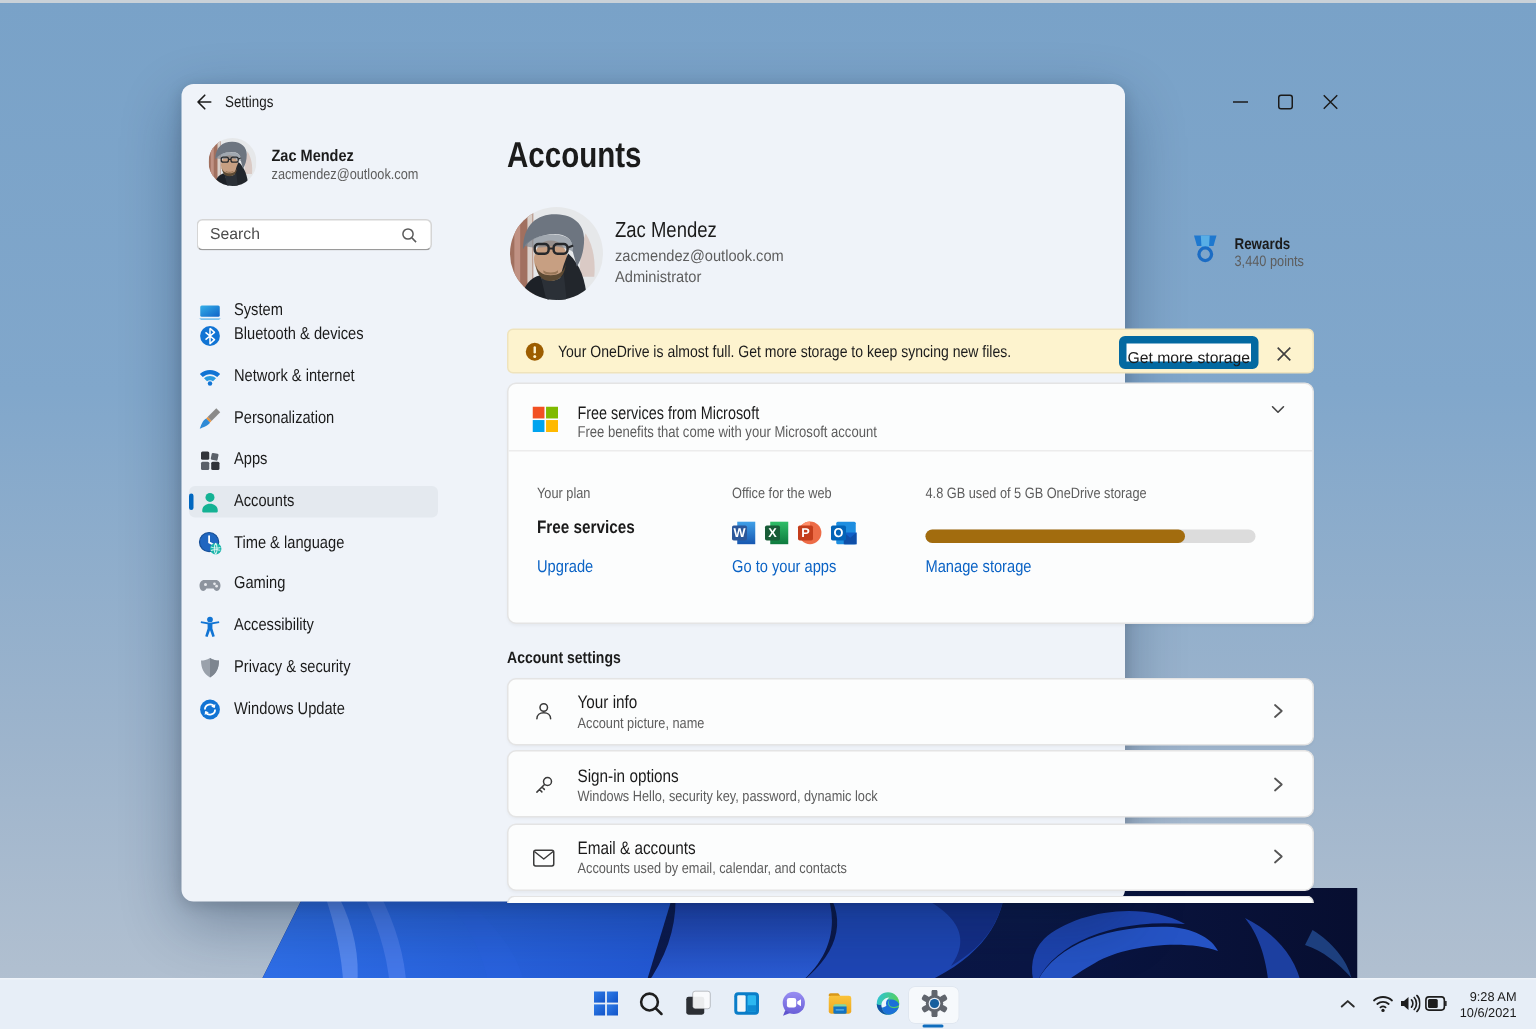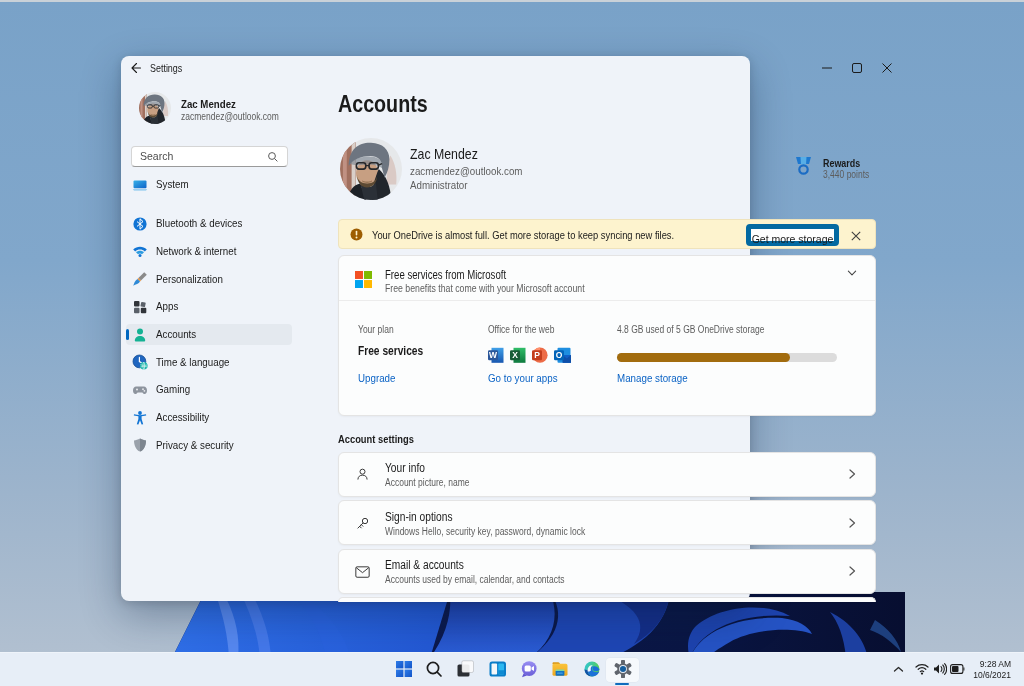--- a/index.html
+++ b/index.html
@@ -102,21 +102,21 @@
  </g>
     </svg>
  <div class="abs t1 sx" style="left:60px;top:42px;font-size:11px;font-weight:bold;transform:scaleX(.88)">Zac Mendez</div>
  <div class="abs t2 sx" style="left:60px;top:54.5px;font-size:10px">zacmendez@outlook.com</div>
 
  <div id="search">Search<svg class="abs" style="right:8px;top:4px" width="12" height="12" viewBox="0 0 12 12">
         <circle cx="5" cy="5" r="3.4" stroke="#5a5a5a" stroke-width="1" fill="none"></circle>
         <path d="M7.6 7.6 L10.4 10.4" stroke="#5a5a5a" stroke-width="1"></path>
       </svg></div>
 
- <div class="nav" style="top:118px">
+ <div class="nav" style="top:141px">
   <svg class="ic" viewBox="0 0 16 16">
         <defs>
           <linearGradient id="sg1" x1="0" y1="0" x2="1" y2="1">
             <stop offset="0" stop-color="#36b0e8"></stop>
             <stop offset="1" stop-color="#0d62c8"></stop>
           </linearGradient>
         </defs>
         <rect x="1.5" y="3.6" width="13" height="7.6" rx="1" fill="url(#sg1)"></rect>
         <path d="M0.8 12.2 L15.2 12.2 L14 13.4 L2 13.4 Z" fill="#7fc3ee"></path>
       </svg>
@@ -187,20 +187,30 @@
         <circle cx="12.4" cy="8.8" r=".9" fill="#e8eaee"></circle>
       </svg>
   <div class="lb">Gaming</div>
     </div>
  <div class="nav" style="top:378.8px">
   <svg class="ic" viewBox="0 0 16 16">
         <path d="M8 1.6 C10 2.8 12.2 3.4 14 3.4 C14 8.4 12 12.8 8 14.6 C4 12.8 2 8.4 2 3.4 C3.8 3.4 6 2.8 8 1.6 Z" fill="#9aa1ab"></path>
         <path d="M8 1.6 C10 2.8 12.2 3.4 14 3.4 C14 8.4 12 12.8 8 14.6 Z" fill="#7d858f"></path>
       </svg>
   <div class="lb">Privacy &amp; security</div>
+    </div>
+ <div class="nav" style="top:406.5px">
+  <svg class="ic" viewBox="0 0 16 16">
+        <circle cx="8" cy="8" r="6.6" fill="#1174d4"></circle>
+        <path d="M4.6 8 A3.4 3.4 0 0 1 11 6.4" stroke="#fff" stroke-width="1.2" fill="none"></path>
+        <path d="M11.6 4.4 L11.2 7 L8.8 6.2 Z" fill="#fff"></path>
+        <path d="M11.4 8 A3.4 3.4 0 0 1 5 9.6" stroke="#fff" stroke-width="1.2" fill="none"></path>
+        <path d="M4.4 11.6 L4.8 9 L7.2 9.8 Z" fill="#fff"></path>
+      </svg>
+  <div class="lb">Windows Update</div>
     </div>
 
  <div class="abs t1 sx" style="left:217px;top:34px;font-size:24px;font-weight:600;transform:scaleX(.82)">Accounts</div>
 
  <svg class="abs" style="left:219px;top:82px" width="62" height="62" viewBox="0 0 64 64">
       <defs>
         <clipPath id="ac2">
           <circle cx="32" cy="32" r="32"></circle>
         </clipPath>
       </defs>

